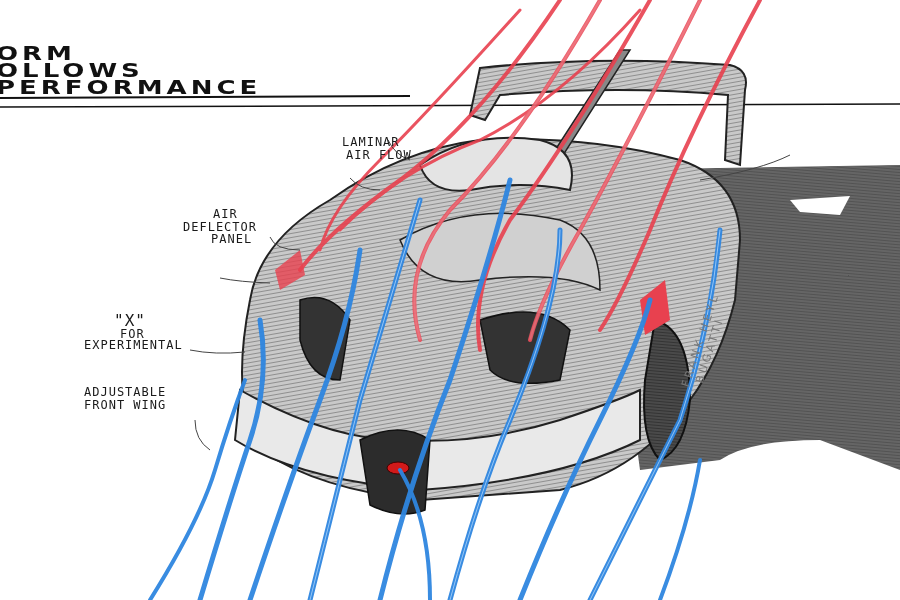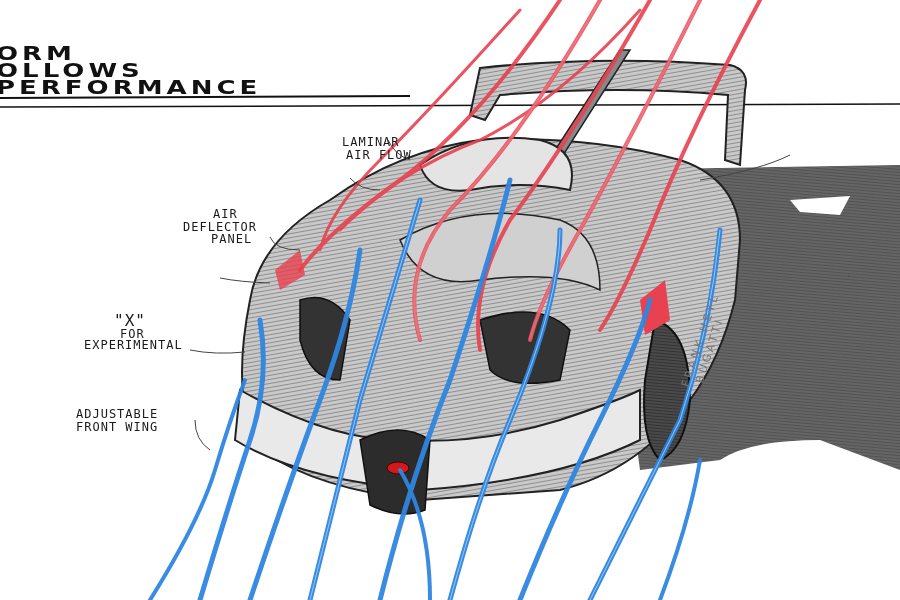--- a/index.html
+++ b/index.html
@@ -119,21 +119,21 @@
     <div class="sm" style="padding-left:28px">Panel</div>
   </div>
 
 
   <div class="note" style="left:84px;top:313px;">
     <div style="padding-left:30px;font-size:16px;line-height:16px">"X"</div>
     <div class="sm" style="padding-left:36px">for</div>
     <div>Experimental</div>
   </div>
 
-  <div class="note" style="left:76px;top:386px;margin-top:22px;">
+  <div class="note" style="left:84px;top:386px;">
     <div>Adjustable</div>
     <div>Front Wing</div>
   </div>
 
 
   <div class="sig">
     <div>FRANK HEYL</div>
     <div style="padding-left:8px">BUGATTI</div>
   </div>
 </div>

